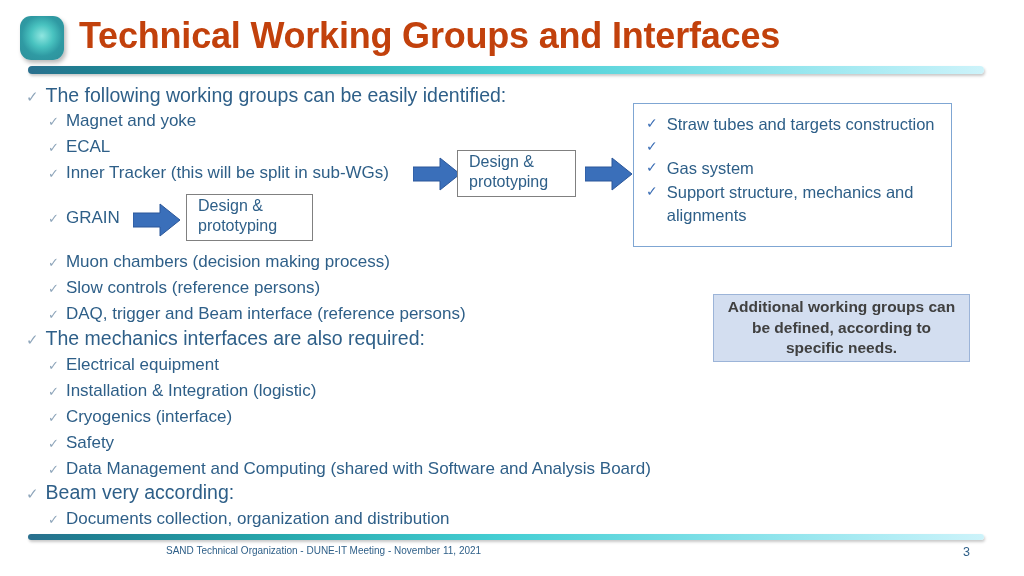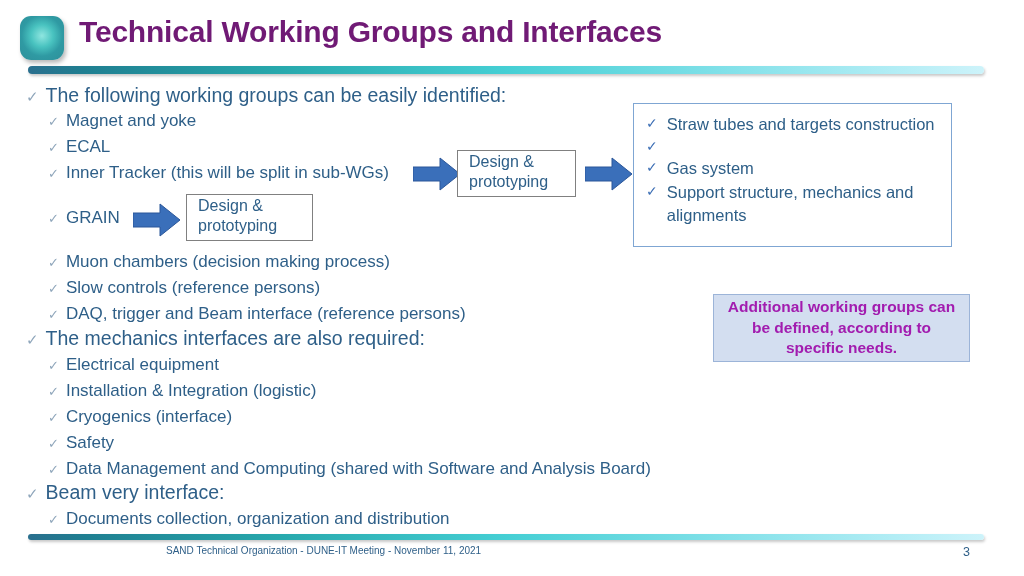--- a/index.html
+++ b/index.html
@@ -27,23 +27,23 @@
     height: 44px;
     border-radius: 11px;
     background:
       radial-gradient(circle at 50% 45%, #8fe6e0 0%, #49c3c0 34%, #2f9aa3 62%, #2e8f9a 100%);
     box-shadow: 2px 3px 4px rgba(0,0,0,0.28);
   }
   #page-title {
     position: absolute;
     left: 79px;
     top: 15px;
-    font-size: 30px;
+    font-size: 36px;
     font-weight: bold;
-    color: #701a75;
+    color: #c2410c;
     letter-spacing: -0.2px;
     white-space: nowrap;
   }
   #title-rule {
     position: absolute;
     left: 28px;
     top: 66px;
     width: 956px;
     height: 8px;
     border-radius: 4px;
@@ -130,21 +130,21 @@
     top: 294px;
     width: 257px;
     height: 68px;
     background: #d3def0;
     border: 1px solid #9cb4d8;
     box-sizing: border-box;
     display: flex;
     align-items: center;
     justify-content: center;
     text-align: center;
-    color: #a21caf;
+    color: #404040;
     font-weight: bold;
     font-size: 15.5px;
     line-height: 1.32;
     padding: 0 10px;
   }
 
   
   #footer-rule {
     position: absolute;
     left: 28px;
@@ -245,21 +245,21 @@
     <span>Safety</span>
   </div>
 
   <div class="bullet lvl2" style="top:459px;">
     <span class="tick">✓</span>
     <span>Data Management and Computing (shared with Software and Analysis Board)</span>
   </div>
 
   <div class="bullet lvl1" style="top:481px;">
     <span class="tick">✓</span>
-    <span><span>Beam </span><b>very</b><span> interface:</span></span>
+    <span><span>Beam </span><b>very</b><span> according:</span></span>
   </div>
 
   <div class="bullet lvl2" style="top:509px;">
     <span class="tick">✓</span>
     <span>Documents collection, organization and distribution</span>
   </div>
 
   <div class="arrow" style="left:133px; top:203px;">
     <svg width="48" height="34" viewBox="0 0 48 34" aria-hidden="true">
       <polygon points="0,10 27,10 27,1 47,17 27,33 27,24 0,24" fill="#3a6fba" stroke="#2a5699" stroke-width="1"></polygon>

